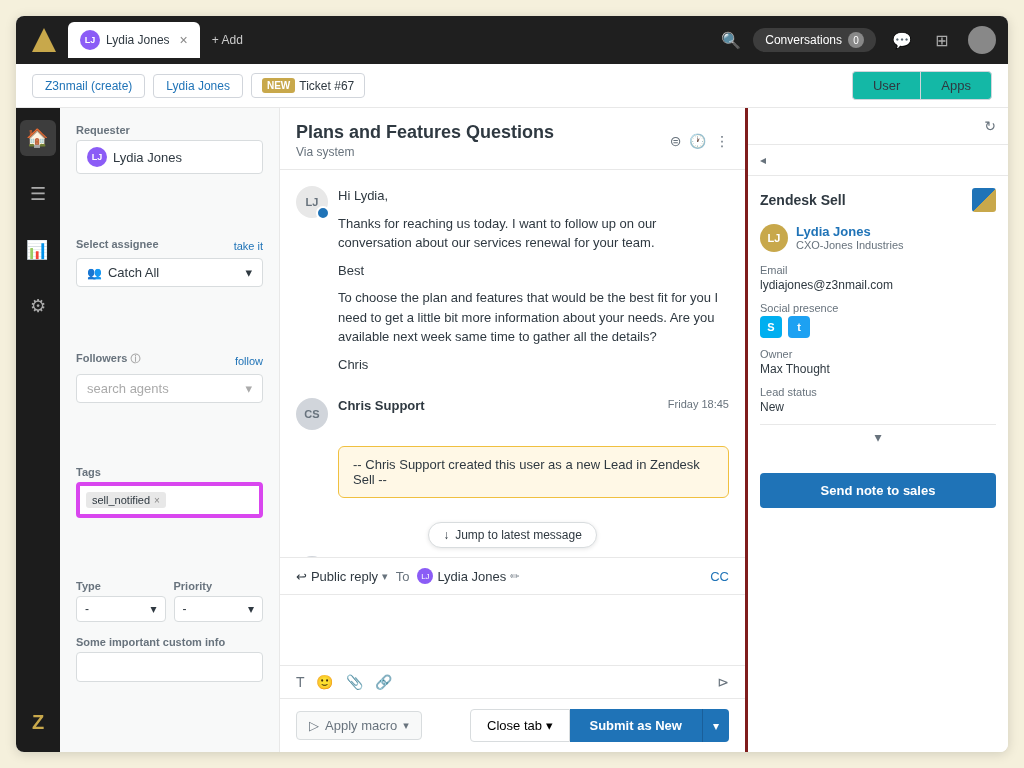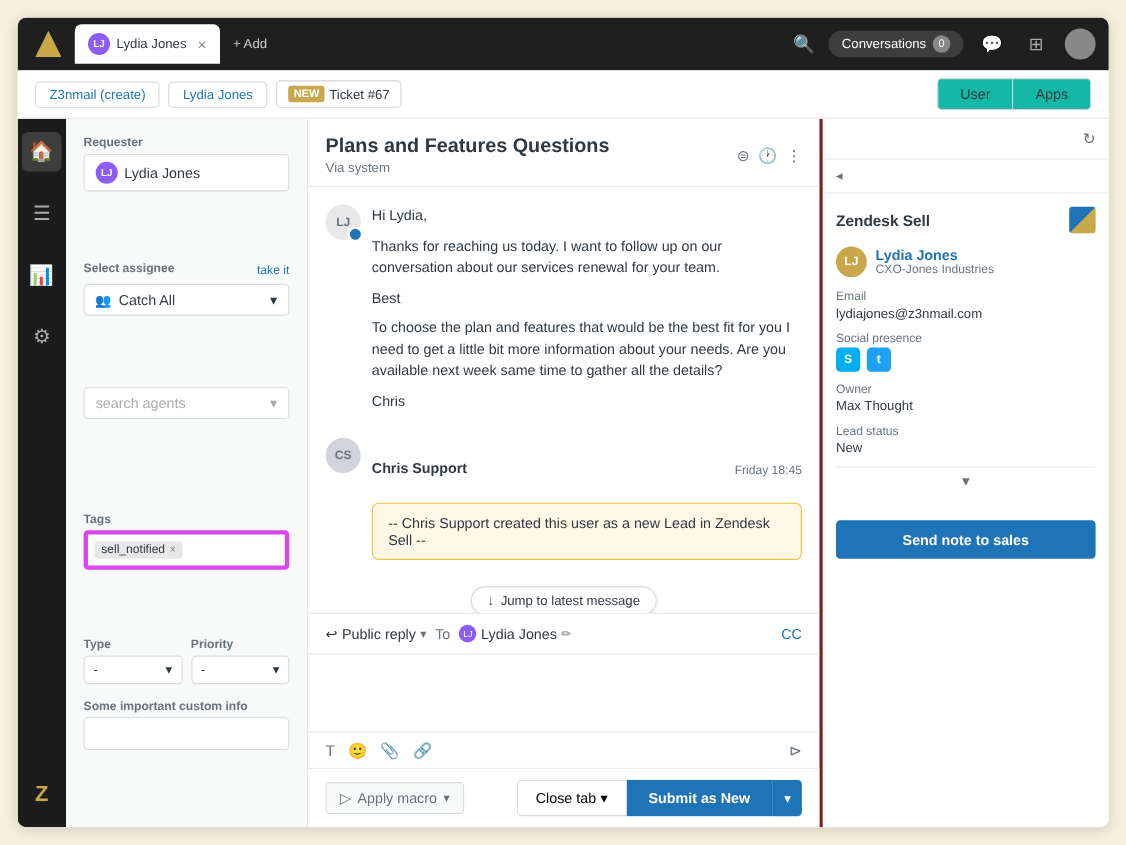--- a/index.html
+++ b/index.html
@@ -74,21 +74,21 @@
     .conversation-body { flex: 1; overflow-y: auto; padding: 16px; display: flex; flex-direction: column; gap: 0; }
     .message-row { display: flex; gap: 10px; margin-bottom: 16px; }
     .msg-avatar { width: 32px; height: 32px; background: #e8e8e8; border-radius: 50%; flex-shrink: 0; display: flex; align-items: center; justify-content: center; font-size: 11px; color: #68737d; font-weight: bold; position: relative; }
     .msg-avatar.support { background: #d1d5db; }
     .msg-avatar-badge { position: absolute; bottom: -2px; right: -2px; width: 14px; height: 14px; background: #1f73b7; border-radius: 50%; border: 2px solid #fff; display: flex; align-items: center; justify-content: center; }
     .msg-content { flex: 1; }
     .msg-sender { font-weight: 600; font-size: 13px; color: #2f3941; margin-bottom: 4px; }
     .msg-text { font-size: 13px; color: #2f3941; line-height: 1.5; }
     .msg-text p { margin-bottom: 8px; }
     .msg-time { font-size: 11px; color: #68737d; }
-    .msg-header { display: flex; justify-content: space-between; align-items: center; margin-bottom: 4px; margin-top: 20px; }
+    .msg-header { display: flex; justify-content: space-between; align-items: flex-start; margin-bottom: 4px; }
 
     .system-message { background: #fff8e6; border: 1px solid #f0c040; border-radius: 6px; padding: 10px 14px; margin-bottom: 16px; margin-left: 42px; }
     .system-msg-text { font-size: 13px; color: #2f3941; font-weight: 500; }
 
     .jump-to-latest { display: flex; justify-content: center; margin: 8px 0; }
     .jump-btn { background: #fff; border: 1px solid #d8dcde; border-radius: 20px; padding: 5px 14px; font-size: 12px; color: #2f3941; cursor: pointer; display: flex; align-items: center; gap: 6px; box-shadow: 0 1px 4px rgba(0,0,0,0.1); }
 
     
     .reply-area { border-top: 1px solid #e8e8e8; }
     .reply-header { display: flex; align-items: center; gap: 8px; padding: 10px 16px; border-bottom: 1px solid #e8e8e8; }
@@ -219,20 +219,26 @@
           <div class="dropdown-field">
             <div class="dropdown-field-inner">
               <span class="assignee-icon">👥</span>
               <span>Catch All</span>
             </div>
             <span>▾</span>
           </div>
         </div>
 
         <div class="field-group">
+          <div class="field-label-row">
+            <div class="field-label">
+              <span>Followers</span> <span style="color:#aaa;font-size:10px;">ⓘ</span>
+            </div>
+            <div class="field-label-link">follow</div>
+          </div>
           <div class="search-agents-input">
             <span style="color:#aaa;">search agents</span>
             <span>▾</span>
           </div>
         </div>
 
         <div class="field-group">
           <div class="field-label">Tags</div>
           <div class="tags-container">
             <div class="tag">

